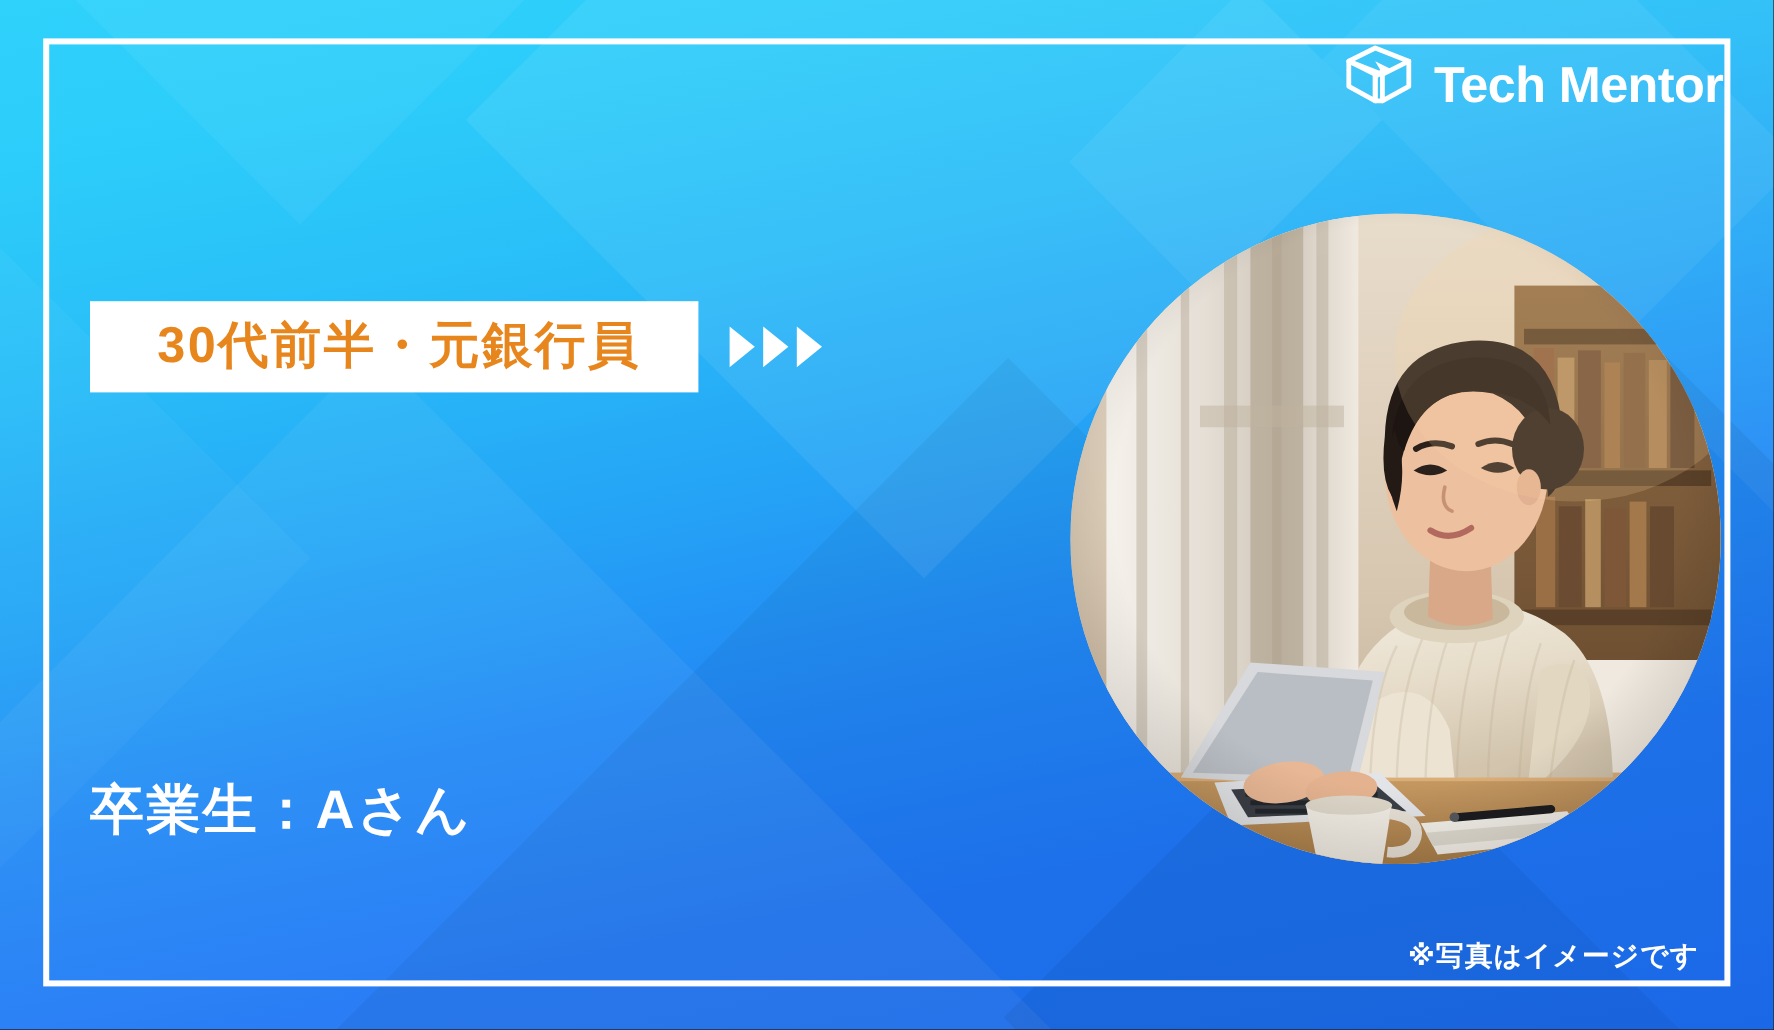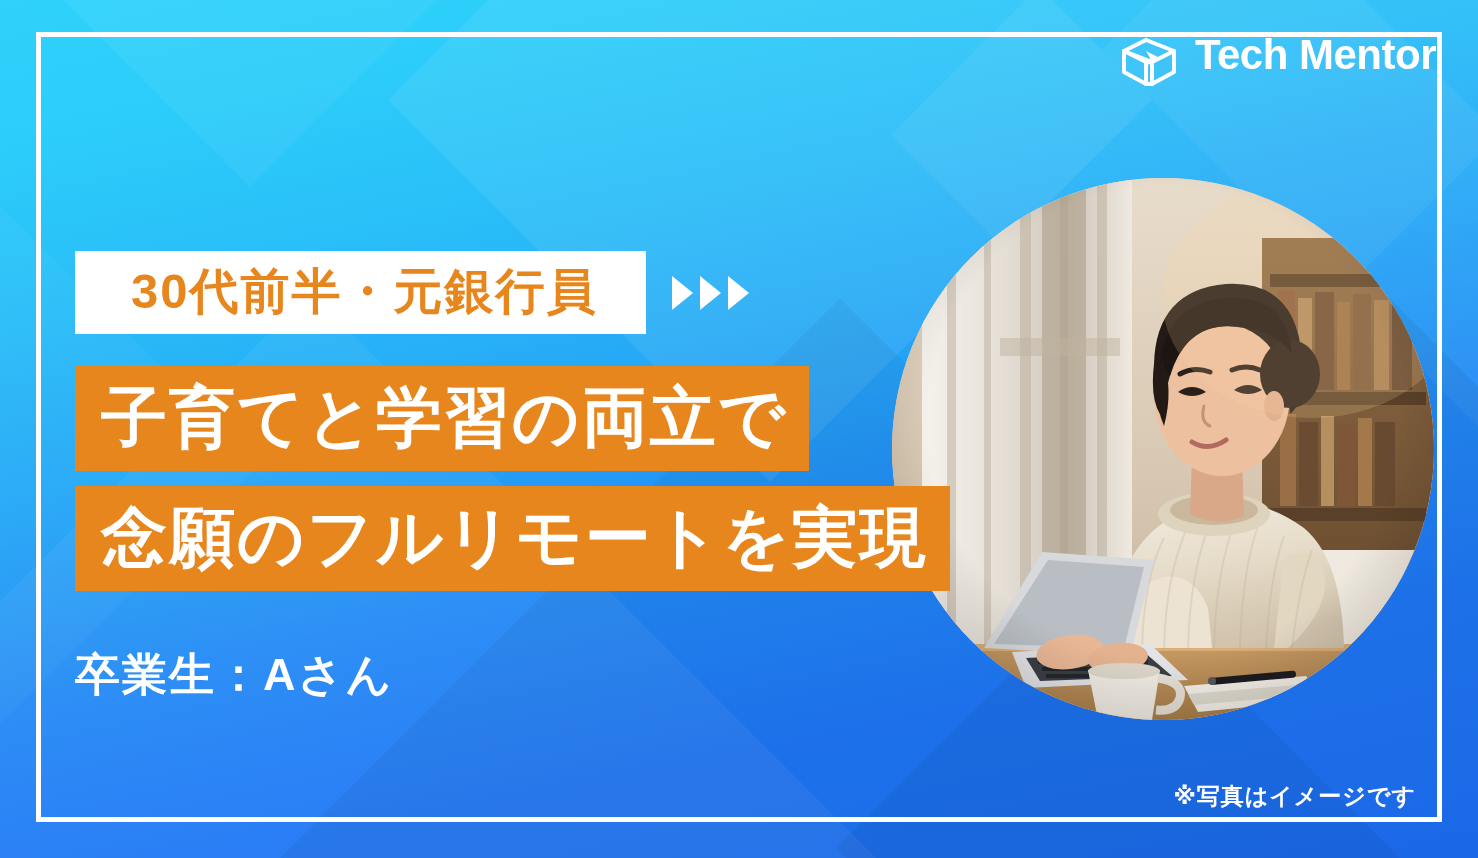--- a/index.html
+++ b/index.html
@@ -80,21 +80,21 @@
     left:36px; top:32px;
     width:1406px; height:790px;
     border:5px solid #ffffff;
   }
 
   
   .logo {
     position:absolute;
     top:34px; right:42px;
     display:flex;
-    align-items:flex-start;
+    align-items:flex-end;
     gap:13px;
   }
   .logo-mark { width:66px; height:58px; display:block; }
   .logo-text {
     color:#ffffff;
     font-size:42px;
     font-weight:bold;
     letter-spacing:-0.5px;
     line-height:1;
     white-space:nowrap;
@@ -104,21 +104,21 @@
   .badge-row {
     position:absolute;
     left:75px; top:251px;
     display:flex;
     align-items:center;
     gap:26px;
   }
   .badge {
     background:#ffffff;
     color:#e8861e;
-    font-size:49px;
+    font-size:42px;
     font-weight:bold;
     letter-spacing:2px;
     padding:16px 48px 18px 56px;
     line-height:1;
     white-space:nowrap;
   }
   .arrows { display:flex; gap:7px; align-items:center; }
   .arrow {
     width:0; height:0;
     border-top:17px solid transparent;
@@ -349,22 +349,18 @@
 
   <div class="badge-row">
     <div class="badge">30代前半・元銀行員</div>
     <div class="arrows">
       <span class="arrow"></span>
       <span class="arrow"></span>
       <span class="arrow"></span>
     </div>
   </div>
 
-  <div class="headline">
-    <span class="hl-bar">子育てと学習の両立で</span>
-    <span class="hl-bar">念願のフルリモートを実現</span>
-  </div>
 
   <div class="sub-caption">卒業生：Aさん</div>
 
   <div class="disclaimer">※写真はイメージです</div>
 
 </div>
 
 </body></html>

